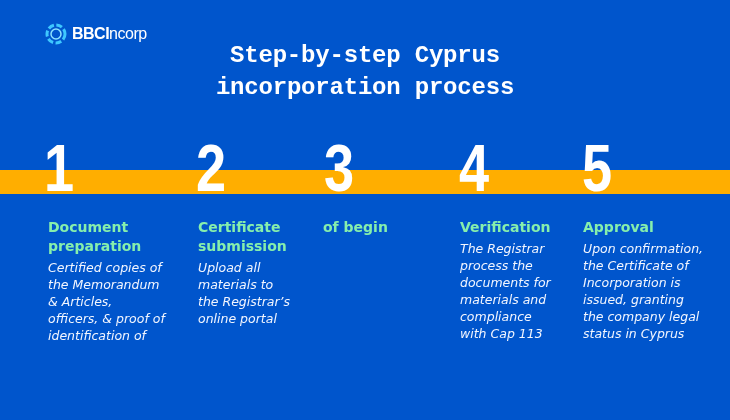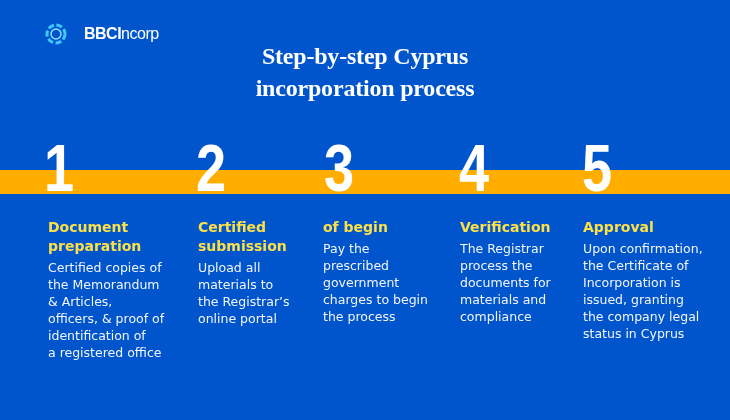--- a/index.html
+++ b/index.html
@@ -5,57 +5,57 @@
     html, body { margin: 0; padding: 0; }
     body {
       width: 730px; height: 420px; overflow: hidden;
       background: #0055cc;
       font-family: "Liberation Sans", "DejaVu Sans", sans-serif;
       position: relative;
       color: #ffffff;
     }
     .logo {
       position: absolute; left: 44px; top: 22px;
-      display: flex; align-items: center; gap: 16px;
+      display: flex; align-items: center; gap: 4px;
     }
     .logo-mark { width: 24px; height: 24px; }
     .logo-text {
       font-size: 16px; letter-spacing: -0.5px; color: #ffffff;
       font-family: "Liberation Sans", sans-serif;
     }
     .logo-text b { font-weight: 700; }
     .logo-text span { font-weight: 400; }
     .title {
       position: absolute; left: 0; right: 0; top: 40px;
       text-align: center; font-size: 24px; font-weight: 700;
       line-height: 32px; letter-spacing: -0.2px;
-      font-family: Liberation Serif, serif;
+      font-family: Liberation Mono, monospace;
     }
     .band {
       position: absolute; left: 0; right: 0; top: 170px; height: 24px;
       background: #ffae00;
     }
     .num {
       position: absolute; top: 136px;
       font-size: 66px; font-weight: 700; line-height: 64px;
       font-family: "Liberation Sans", sans-serif;
       transform: scaleX(0.82); transform-origin: left top;
       color: #ffffff;
     }
     .step {
       position: absolute; top: 218px;
     }
     .step-title {
       font-family: "DejaVu Sans", sans-serif;
       font-size: 14px; font-weight: 700; line-height: 19px;
-      color: #fde047; margin-bottom: 3px;
+      color: #86efac; margin-bottom: 3px;
     }
     .step-desc {
       font-family: "DejaVu Sans", sans-serif;
-      font-size: 12.5px; line-height: 17px; color: #f2f6ff;
+      font-size: 12.5px; line-height: 17px; color: #f2f6ff; font-style: italic;
     }
   </style>
 </head>
 <body>
 
 <div class="logo">
   <svg class="logo-mark" viewBox="0 0 24 24">
     <circle cx="12" cy="12" r="9" fill="none" stroke="#3ec8ff" stroke-width="3" stroke-dasharray="6 2.5"></circle>
     <circle cx="12" cy="12" r="5" fill="none" stroke="#8be2ff" stroke-width="1.5"></circle>
   </svg>
@@ -79,60 +79,53 @@
   <div class="step-title">
     <div>Document</div>
     <div>preparation</div>
   </div>
   <div class="step-desc">
     <div>Certified copies of</div>
     <div>the Memorandum</div>
     <div>&amp; Articles,</div>
     <div>officers, &amp; proof of</div>
     <div>identification of</div>
-    <div>a registered office</div>
   </div>
 </div>
 
 <div class="step" style="left:198px">
   <div class="step-title">
-    <div>Certified</div>
+    <div>Certificate</div>
     <div>submission</div>
   </div>
   <div class="step-desc">
     <div>Upload all</div>
     <div>materials to</div>
     <div>the Registrar’s</div>
     <div>online portal</div>
   </div>
 </div>
 
 <div class="step" style="left:323px">
   <div class="step-title">
     <div>of begin</div>
   </div>
-  <div class="step-desc">
-    <div>Pay the</div>
-    <div>prescribed</div>
-    <div>government</div>
-    <div>charges to begin</div>
-    <div>the process</div>
-  </div>
 </div>
 
 <div class="step" style="left:460px">
   <div class="step-title">
     <div>Verification</div>
   </div>
   <div class="step-desc">
     <div>The Registrar</div>
     <div>process the</div>
     <div>documents for</div>
     <div>materials and</div>
     <div>compliance</div>
+    <div>with Cap 113</div>
   </div>
 </div>
 
 <div class="step" style="left:583px">
   <div class="step-title">
     <div>Approval</div>
   </div>
   <div class="step-desc">
     <div>Upon confirmation,</div>
     <div>the Certificate of</div>

